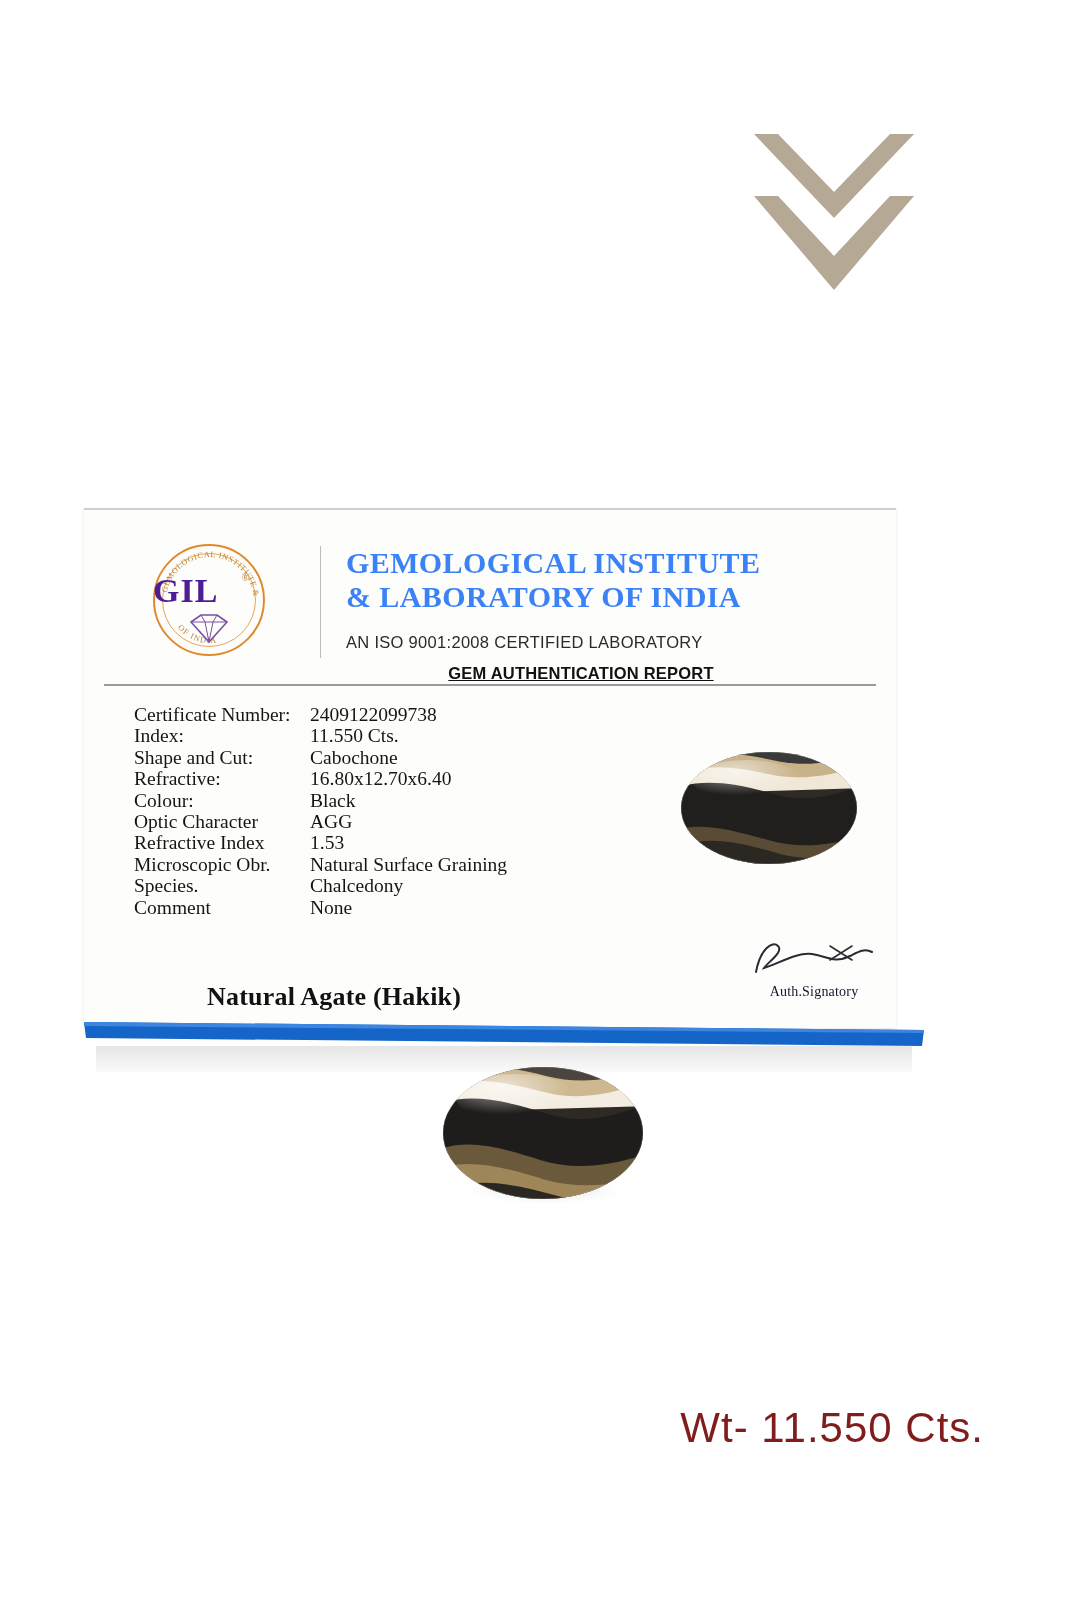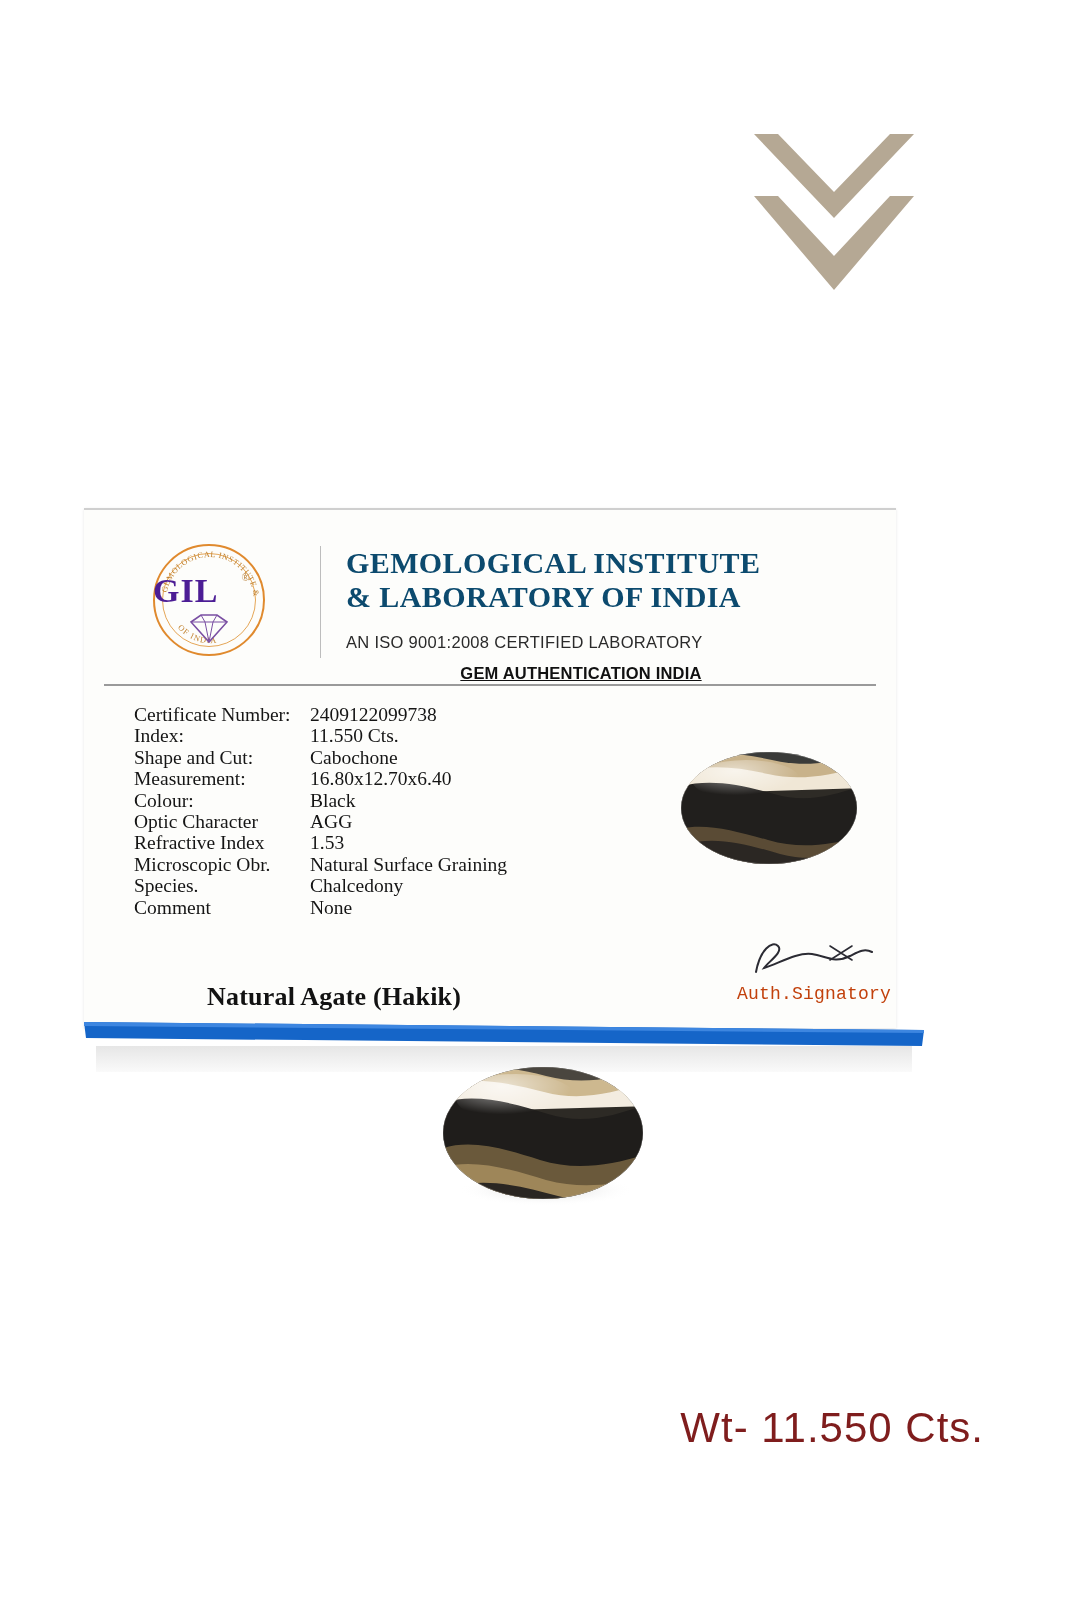--- a/index.html
+++ b/index.html
@@ -119,21 +119,21 @@
   .org-block {
     position: absolute;
     left: 262px;
     top: 22px;
     width: 540px;
   }
   .org-line1, .org-line2 {
     font-family: "Liberation Serif", serif;
     font-weight: bold;
     font-size: 30px;
-    color: #0c4a6e;
+    color: #3b82f6;
     letter-spacing: 0.4px;
     line-height: 1.12;
     white-space: nowrap;
   }
   .org-iso {
     font-family: "Liberation Sans", sans-serif;
     font-size: 16.5px;
     color: #2a2a2a;
     letter-spacing: 0.3px;
     margin-top: 20px;
@@ -205,23 +205,23 @@
     position: absolute;
     left: 650px;
     top: 430px;
     width: 160px;
     text-align: center;
   }
   .sig-scribble {
     height: 42px;
   }
   .sig-label {
-    font-family: Liberation Mono, monospace;
-    font-size: 18px;
-    color: #c2410c;
+    font-family: Liberation Serif, serif;
+    font-size: 14px;
+    color: #0f172a;
     letter-spacing: 0.2px;
   }
 
   
   .blue-edge {
     position: absolute;
     left: 84px;
     top: 1018px;
     width: 840px;
     height: 30px;
@@ -294,41 +294,41 @@
         </svg>
       </div>
     </div>
 
     <div class="divider-vert"></div>
 
     <div class="org-block">
       <div class="org-line1">GEMOLOGICAL INSTITUTE</div>
       <div class="org-line2">&amp; LABORATORY OF INDIA</div>
       <div class="org-iso">AN ISO 9001:2008 CERTIFIED LABORATORY</div>
-      <div class="report-title">GEM AUTHENTICATION INDIA</div>
+      <div class="report-title">GEM AUTHENTICATION REPORT</div>
     </div>
   </div>
 
   <div class="header-underline"></div>
 
   <div class="details">
     <div class="detail-row">
       <div class="detail-label">Certificate Number:</div>
       <div class="detail-value">2409122099738</div>
     </div>
     <div class="detail-row">
       <div class="detail-label">Index:</div>
       <div class="detail-value">11.550  Cts.</div>
     </div>
     <div class="detail-row">
       <div class="detail-label">Shape and Cut:</div>
       <div class="detail-value">Cabochone</div>
     </div>
     <div class="detail-row">
-      <div class="detail-label">Measurement:</div>
+      <div class="detail-label">Refractive:</div>
       <div class="detail-value">16.80x12.70x6.40</div>
     </div>
     <div class="detail-row">
       <div class="detail-label">Colour:</div>
       <div class="detail-value">Black</div>
     </div>
     <div class="detail-row">
       <div class="detail-label">Optic Character</div>
       <div class="detail-value">AGG</div>
     </div>

